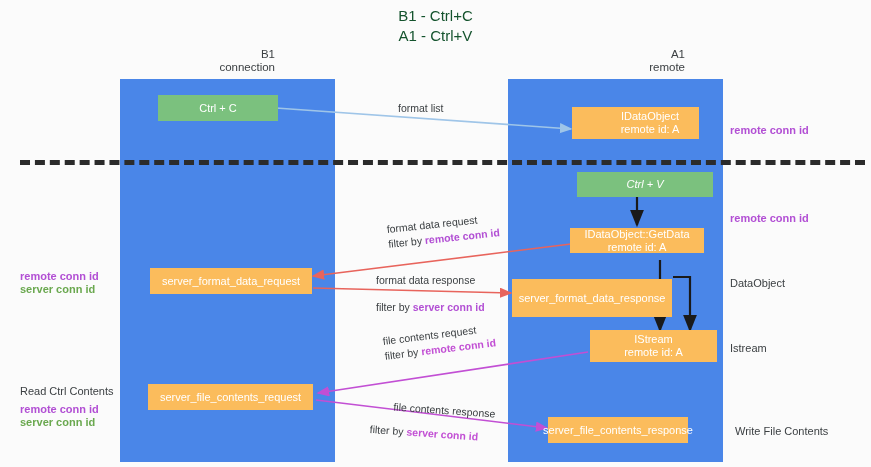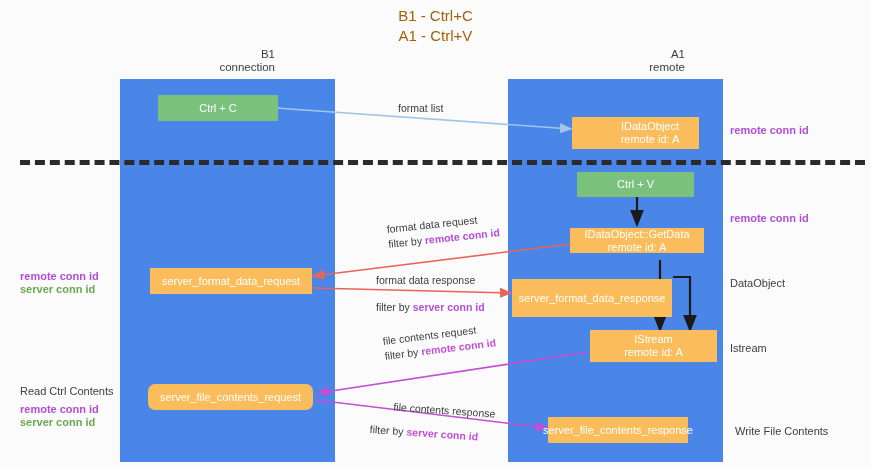--- a/index.html
+++ b/index.html
@@ -17,21 +17,21 @@
     background: #fbfbfb;
     overflow: hidden;
   }
   .abs { position: absolute; }
 
   
   .title {
     left: 0; right: 0; top: 6px;
     text-align: center;
     font-size: 15px;
-    color: #a16207;
+    color: #14532d;
     line-height: 20px;
     white-space: pre-line;
   }
 
   
   .col-head {
     text-align: right;
     font-size: 11.5px;
     color: #3c4043;
     line-height: 13px;
@@ -139,36 +139,36 @@
 
     <line x1="588" y1="352" x2="318" y2="393" stroke="#c24fd4" stroke-width="1.6" marker-end="url(#ar-mag)"></line>
 
     <line x1="316" y1="400" x2="547" y2="428" stroke="#c24fd4" stroke-width="1.6" marker-end="url(#ar-mag)"></line>
   </svg>
 
   <div class="abs divider" style="left:20px; top:160px; width:845px;"></div>
 
   <div class="abs node green" style="left:158px; top:95px; width:120px; height:26px;">Ctrl + C</div>
 
-  <div class="abs node orange" style="left:572px; top:117px; width:127px; height:32px;padding-left:29px;">IDataObject
+  <div class="abs node orange" style="left:572px; top:107px; width:127px; height:32px;padding-left:29px;">IDataObject
 remote id: A</div>
 
-  <div class="abs node green" style="left:577px; top:172px; width:117px; height:25px;">Ctrl + V</div>
+  <div class="abs node green" style="left:577px; top:172px; width:136px; height:25px;font-style:italic;">Ctrl + V</div>
 
   <div class="abs node orange" style="left:570px; top:228px; width:134px; height:25px;">IDataObject::GetData
 remote id: A</div>
 
   <div class="abs node orange" style="left:150px; top:268px; width:162px; height:26px;">server_format_data_request</div>
 
   <div class="abs node orange" style="left:512px; top:279px; width:160px; height:38px;">server_format_data_response</div>
 
   <div class="abs node orange" style="left:590px; top:330px; width:127px; height:32px;">IStream
 remote id: A</div>
 
-  <div class="abs node orange" style="left:148px; top:384px; width:165px; height:26px;border-radius:7px;">server_file_contents_request</div>
+  <div class="abs node orange" style="left:148px; top:384px; width:165px; height:26px;">server_file_contents_request</div>
 
   <div class="abs node orange" style="left:548px; top:417px; width:140px; height:26px;">server_file_contents_response</div>
 
   <div class="abs edge-lbl" style="left:398px; top:101px;">format list</div>
 
   <div class="abs" style="left:386px; top:222px; transform:rotate(-6deg); transform-origin:left top;">
     <div class="edge-lbl">format data request</div>
     <div class="edge-lbl"><span>filter by </span><b class="c-purple">remote conn id</b></div>
   </div>
 

